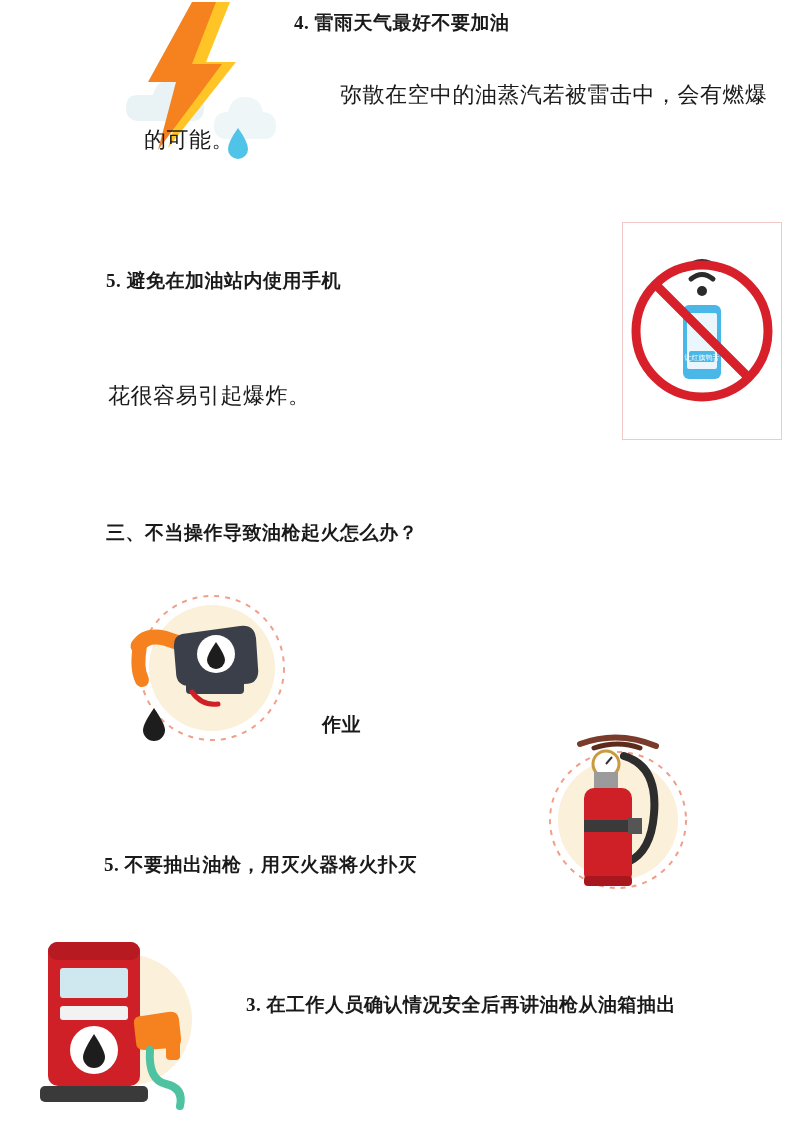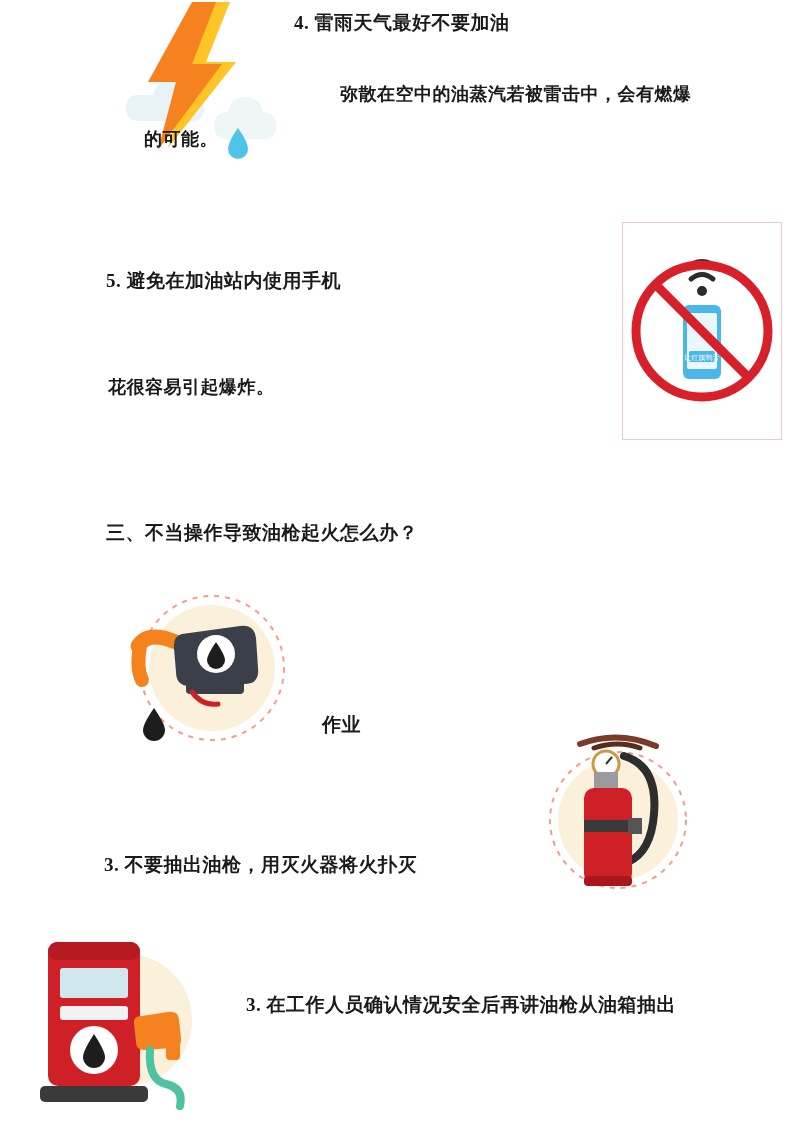--- a/index.html
+++ b/index.html
@@ -25,23 +25,22 @@
     font-family: "Liberation Serif", "DejaVu Serif", serif;
     letter-spacing: 0.5px;
     white-space: pre-wrap;
   }
   .heading {
     font-weight: bold;
     font-size: 19px;
     line-height: 34px;
   }
   .body-txt {
-    font-size: 18px;
+    font-size: 22px;
     line-height: 45px;
-    font-weight: bold;
   }
   .small-heading {
     font-weight: bold;
     font-size: 19px;
     line-height: 40px;
   }
 
   
   .ill-lightning {
     position: absolute;
@@ -124,21 +123,21 @@
       <rect x="64" y="90" width="30" height="56" rx="2" fill="#eaf6fb"></rect>
       <rect x="66" y="128" width="26" height="11" rx="2" fill="#49b7e8"></rect>
       <text x="79" y="137" font-size="7" fill="#ffffff" text-anchor="middle" font-family="Liberation Sans, sans-serif">让红旗鸭舌</text>
 
       <circle cx="79" cy="108" r="66" fill="none" stroke="#d8202a" stroke-width="9"></circle>
       <line x1="33" y1="62" x2="125" y2="154" stroke="#d8202a" stroke-width="9" stroke-linecap="round"></line>
     </svg>
   </div>
 
   <div class="txt heading" style="left:106px; top:264px;">5. 避免在加油站内使用手机</div>
-  <div class="txt body-txt" style="left:108px; top:365px;">花很容易引起爆炸。</div>
+  <div class="txt body-txt" style="left:108px; top:373px;">花很容易引起爆炸。</div>
 
   <div class="txt heading" style="left:106px; top:516px;">三、不当操作导致油枪起火怎么办？</div>
 
   <div class="ill-nozzle">
     <svg width="180" height="180" viewBox="0 0 180 180" xmlns="http://www.w3.org/2000/svg">
       <circle cx="92" cy="88" r="72" fill="none" stroke="#f0a08a" stroke-width="2" stroke-dasharray="5 6"></circle>
       <circle cx="92" cy="88" r="63" fill="#fbf0d9"></circle>
 
       <path d="M18 66 q8 -12 26 -8 l24 8" stroke="#f5821f" stroke-width="15" fill="none" stroke-linecap="round"></path>
       <path d="M20 66 q-4 22 2 34" stroke="#f5821f" stroke-width="14" fill="none" stroke-linecap="round"></path>
@@ -172,21 +171,21 @@
 
       <path d="M96 36 q34 10 30 58 q-3 38 -26 48" stroke="#2d2d2d" stroke-width="8" fill="none" stroke-linecap="round"></path>
 
       <rect x="56" y="68" width="48" height="96" rx="10" fill="#d02027"></rect>
       <rect x="56" y="100" width="48" height="12" fill="#3a3a3a"></rect>
       <rect x="100" y="98" width="14" height="16" fill="#555555"></rect>
       <rect x="56" y="156" width="48" height="10" rx="4" fill="#a8171d"></rect>
     </svg>
   </div>
 
-  <div class="txt small-heading" style="left:104px; top:845px;">3. 不要抽出油枪，用灭火器将火扑灭</div>
+  <div class="txt small-heading" style="left:104px; top:845px;">5. 不要抽出油枪，用灭火器将火扑灭</div>
 
   <div class="ill-pump">
     <svg width="190" height="195" viewBox="0 0 190 195" xmlns="http://www.w3.org/2000/svg">
       <circle cx="96" cy="100" r="66" fill="#fbf0d9"></circle>
 
       <rect x="18" y="22" width="92" height="144" rx="10" fill="#d02027"></rect>
       <rect x="18" y="22" width="92" height="18" rx="9" fill="#b81a21"></rect>
 
       <rect x="30" y="48" width="68" height="30" rx="3" fill="#cfe8ef"></rect>
       <rect x="30" y="86" width="68" height="14" rx="3" fill="#f2f2f2"></rect>

